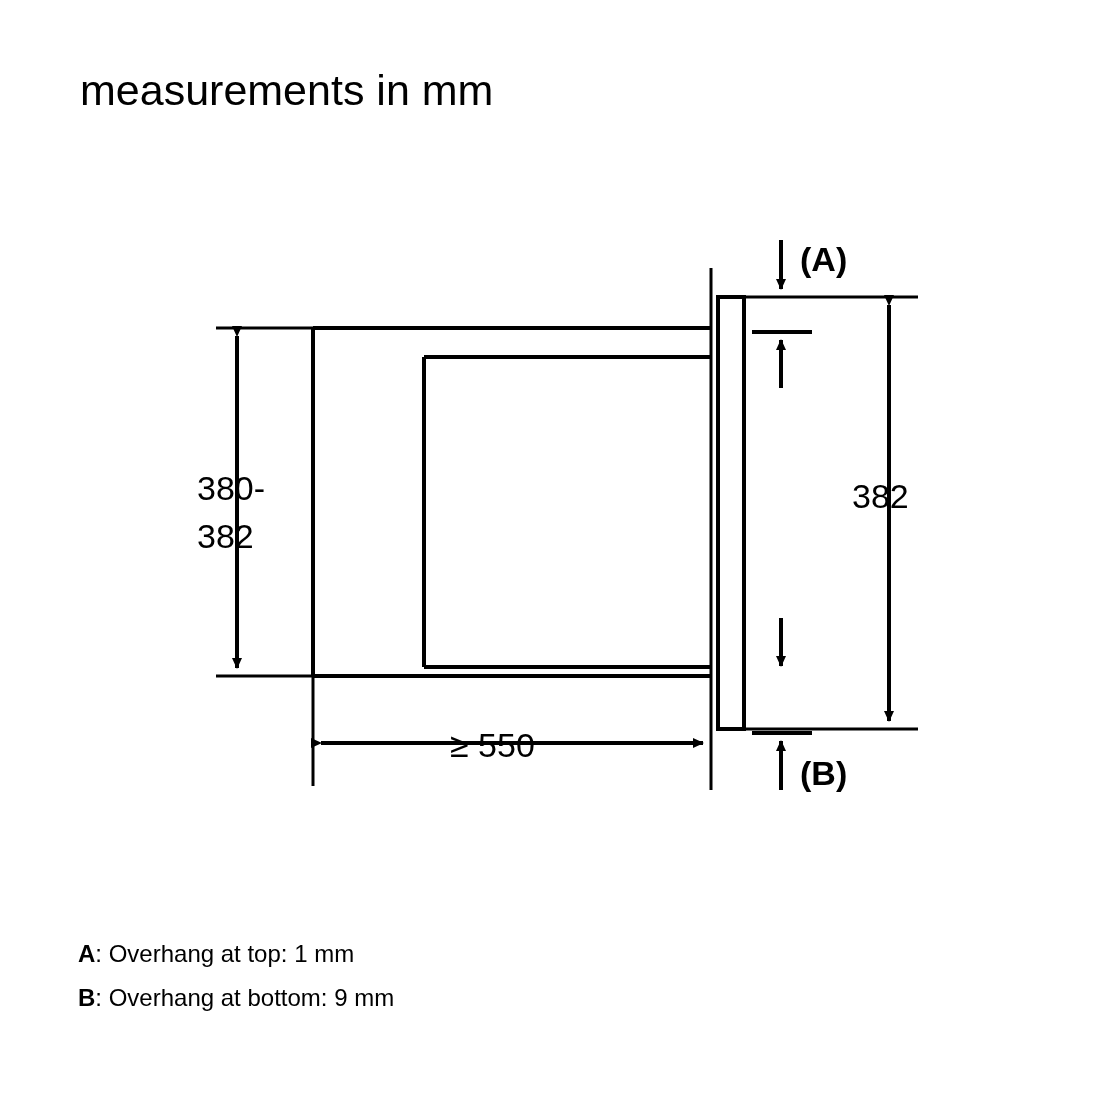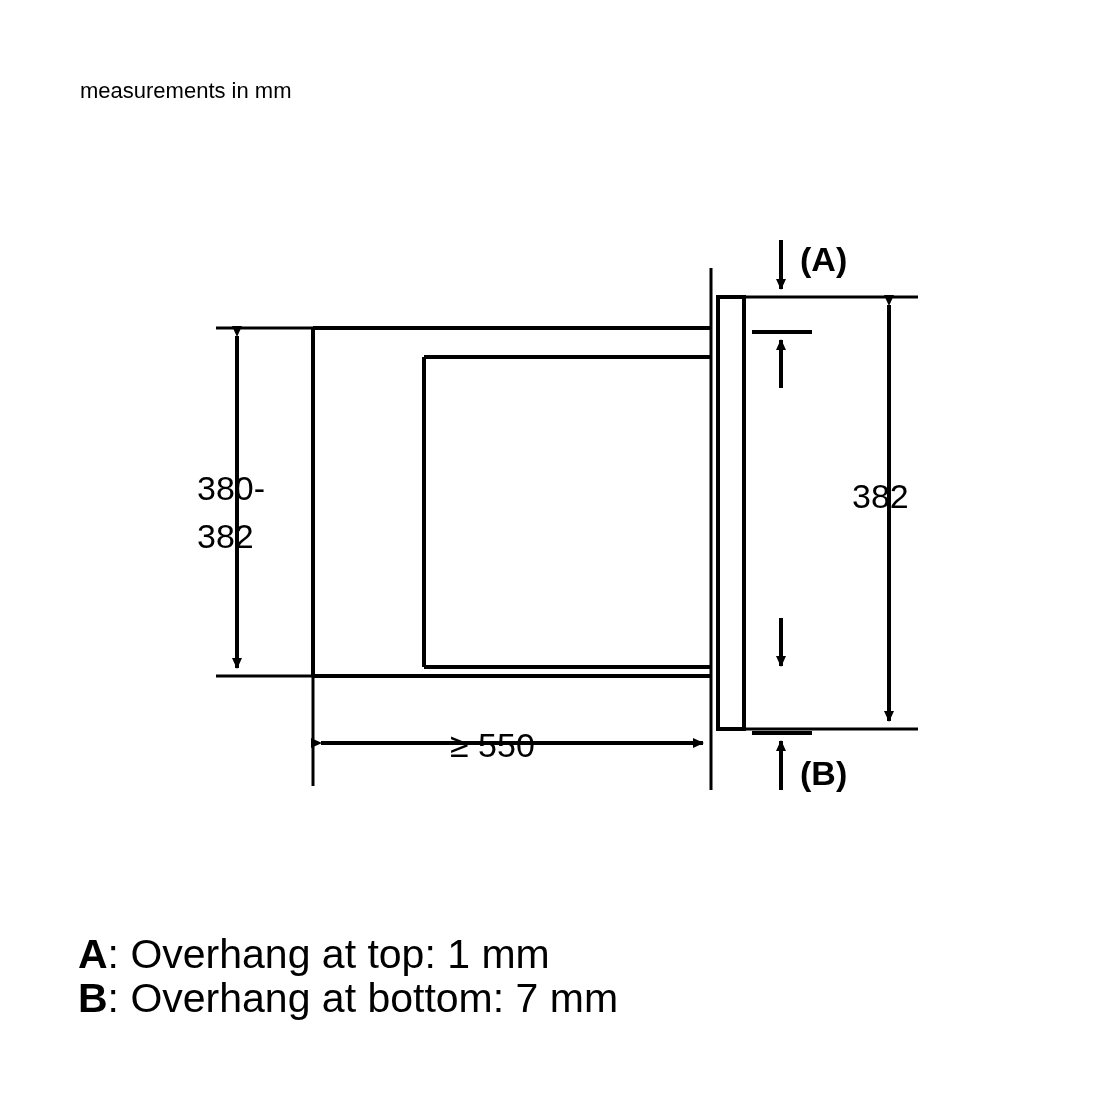--- a/index.html
+++ b/index.html
@@ -20,33 +20,33 @@
     width: 1100px;
     height: 1100px;
   }
   .head-block {
     position: absolute;
     left: 80px;
     top: 68px;
     width: 820px;
   }
   .head-line {
-    font-size: 22px;
+    font-size: 43px;
     line-height: 45px;
     color: #000;
     white-space: pre;
   }
   .footnotes {
     position: absolute;
     left: 78px;
     top: 932px;
     width: 900px;
   }
   .foot-line {
-    font-size: 41px;
+    font-size: 24px;
     line-height: 44px;
     color: #000;
     white-space: pre;
   }
   .foot-line .key {
     font-weight: bold;
   }
   svg.diagram {
     position: absolute;
     left: 0;
@@ -143,16 +143,16 @@
       <line x1="781" y1="790" x2="781" y2="741" marker-end="url(#arrHead)"></line>
     </g>
     <g stroke="#000" stroke-width="4">
       <line x1="752" y1="733" x2="812" y2="733"></line>
     </g>
     <text class="dim-label-bold" x="800" y="785">(B)</text>
   </svg>
 
   <div class="footnotes">
     <div class="foot-line"><span class="key">A</span><span>: Overhang at top: 1 mm</span></div>
-    <div class="foot-line"><span class="key">B</span><span>: Overhang at bottom: 7 mm</span></div>
+    <div class="foot-line"><span class="key">B</span><span>: Overhang at bottom: 9 mm</span></div>
   </div>
 
 </div>
 
 </body></html>

